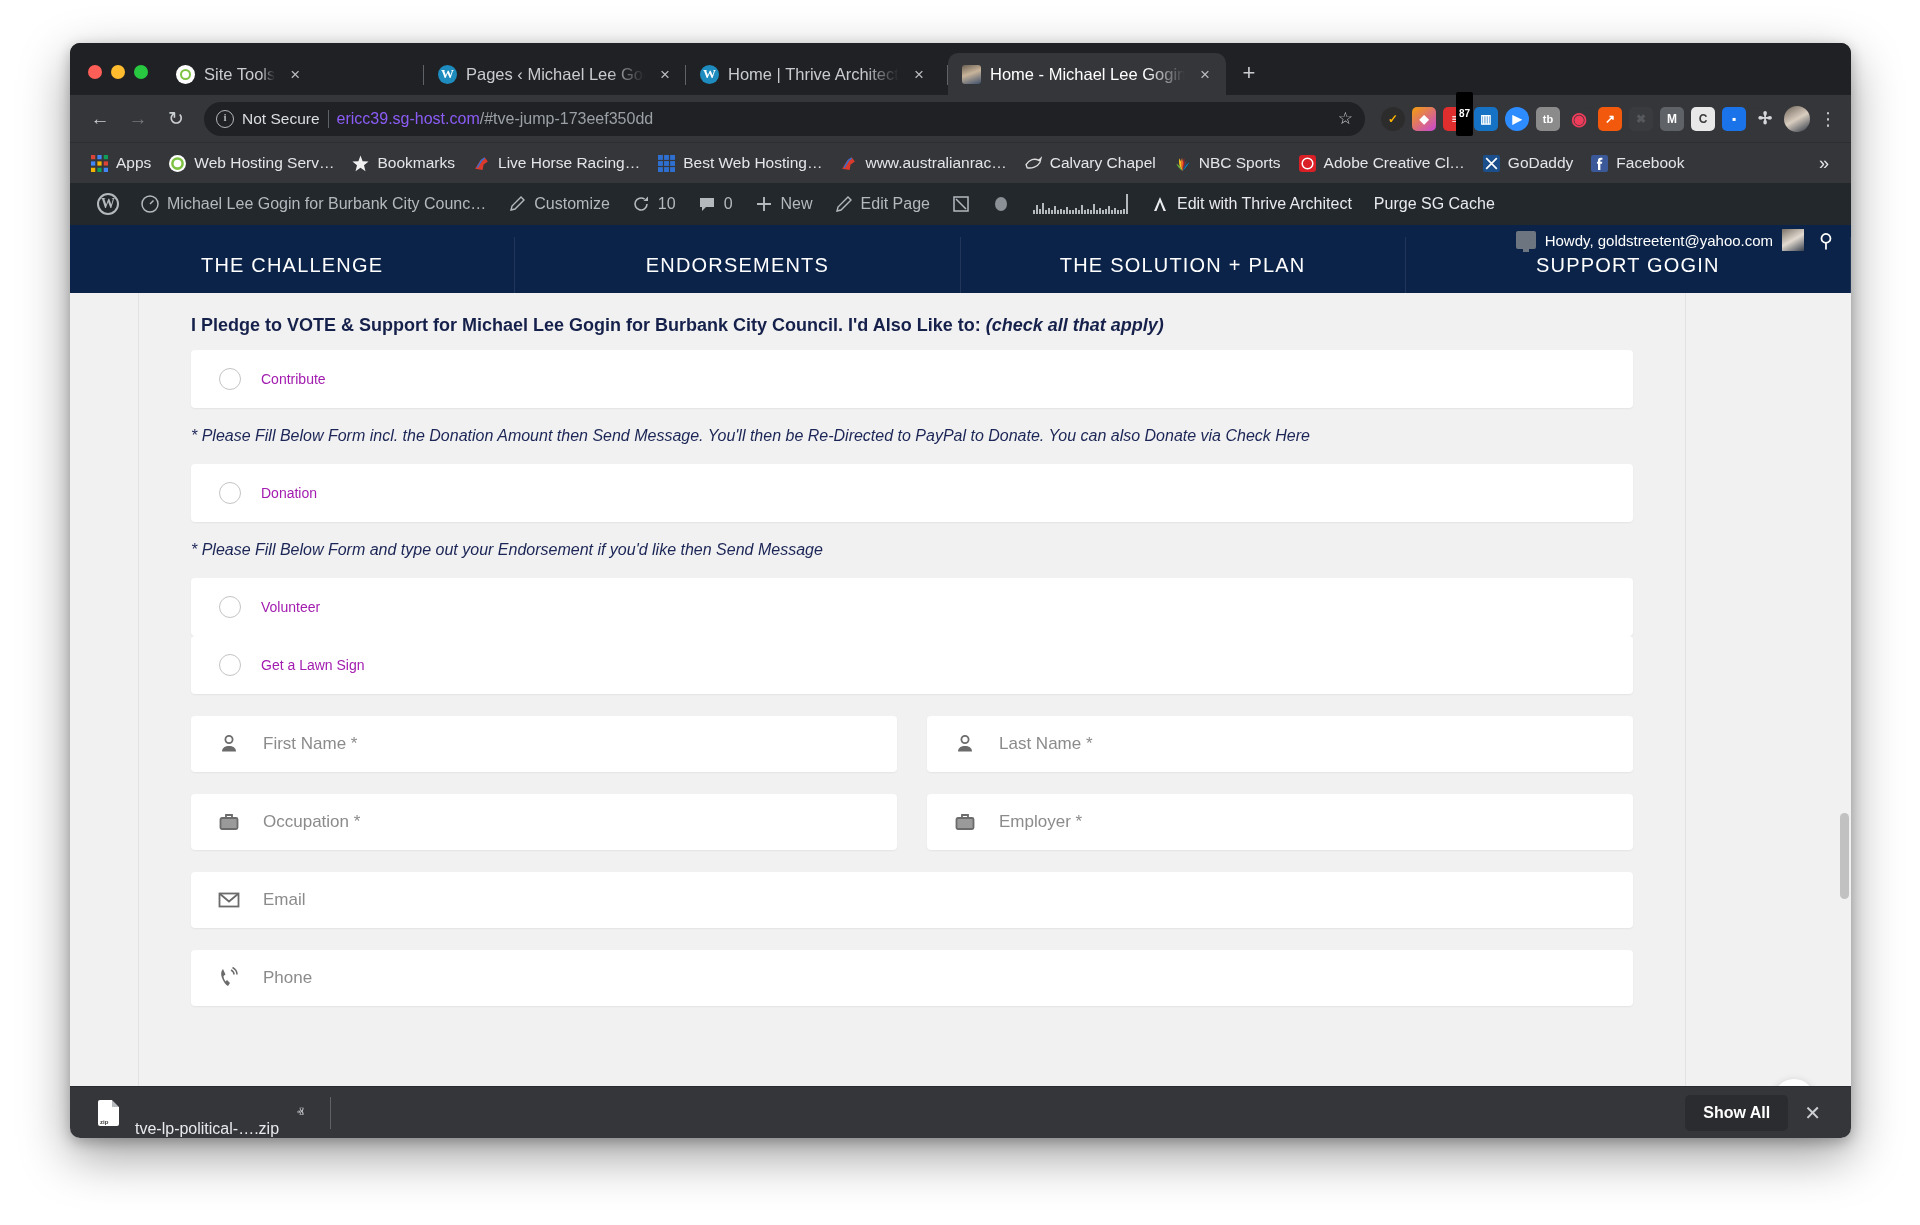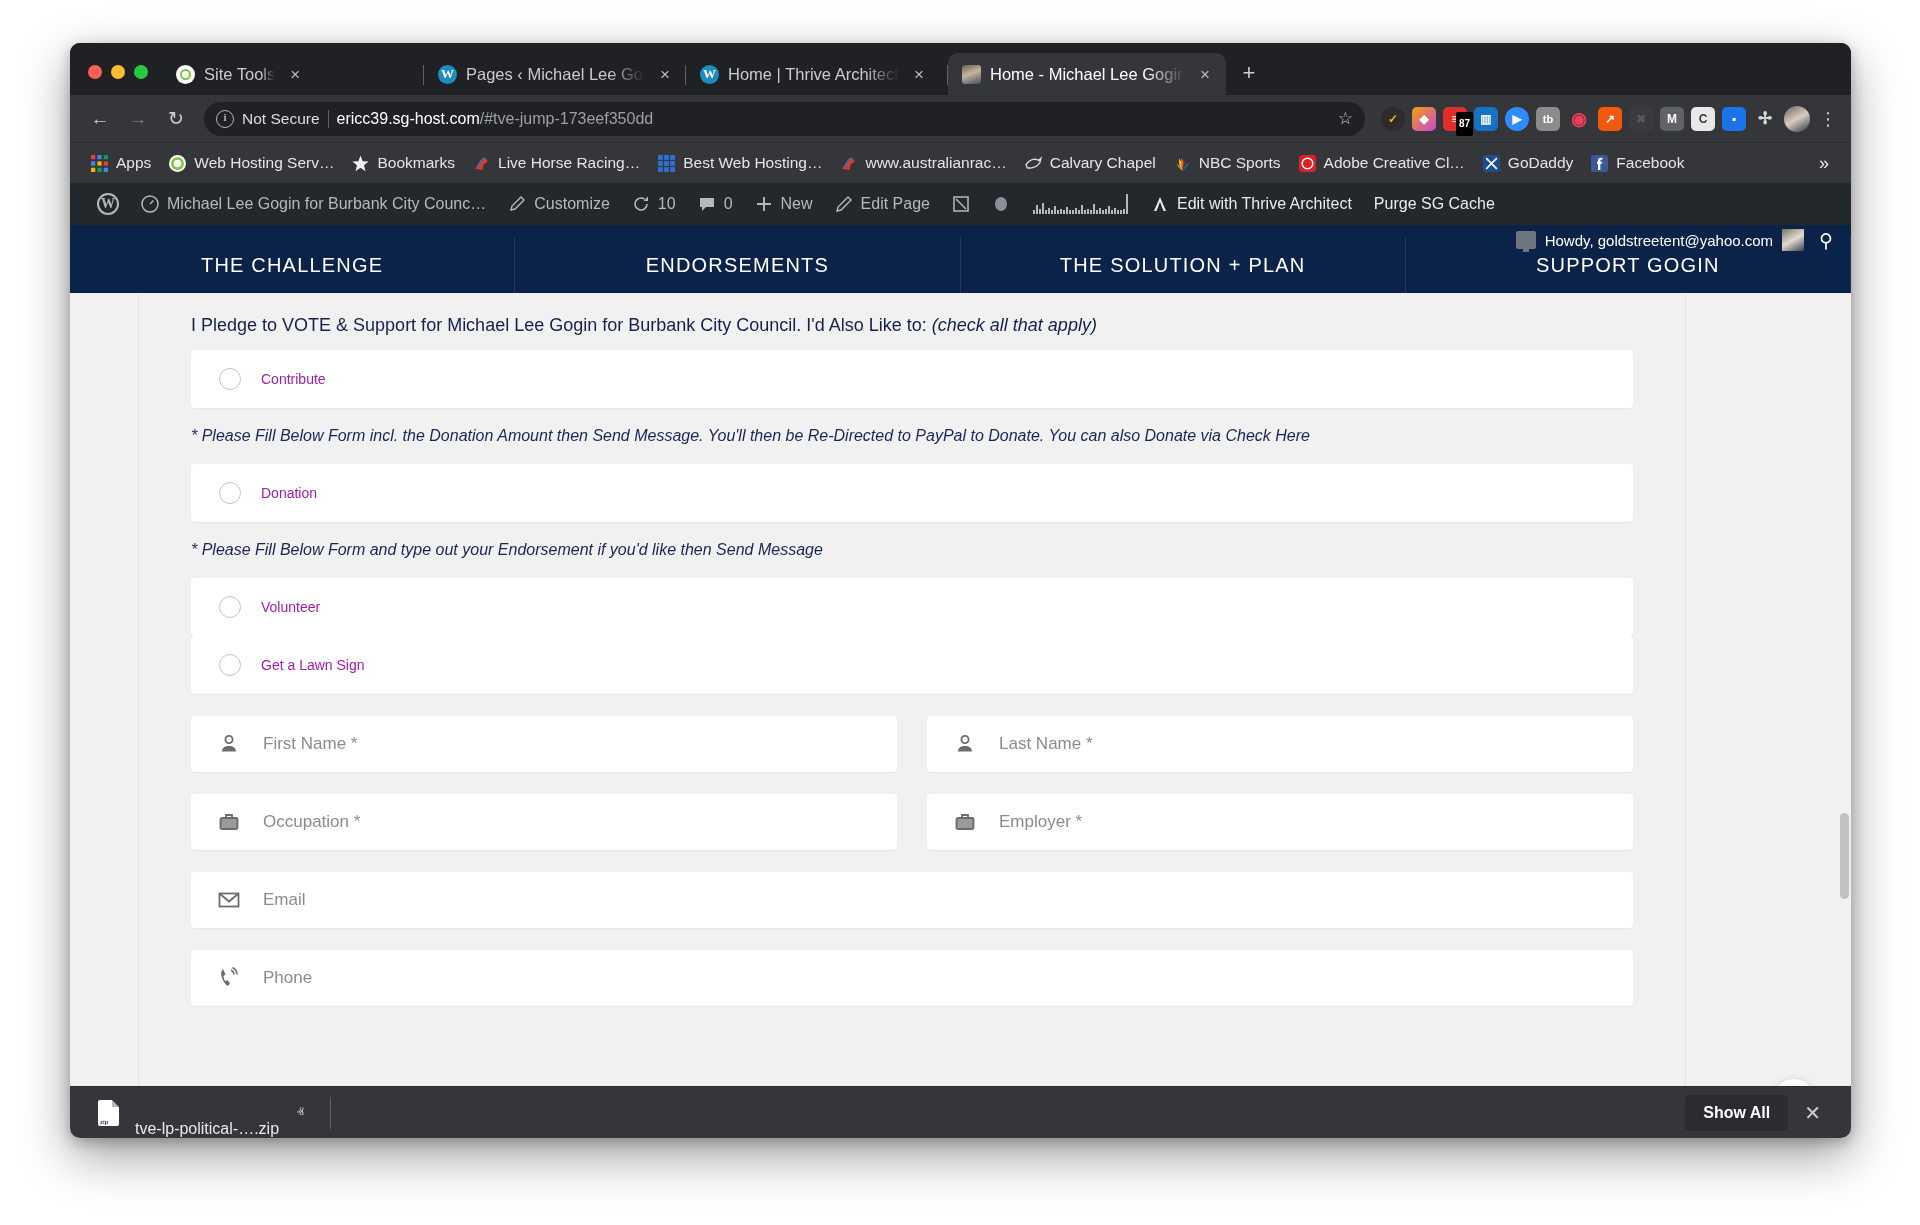--- a/index.html
+++ b/index.html
@@ -104,31 +104,31 @@
   }
   .info-icon{
     width:16px;height:16px;border-radius:50%;
     border:1.6px solid #b3b6b9;color:#b3b6b9;
     font-size:11px;line-height:13px;text-align:center;
     font-family:"Liberation Serif",serif;font-weight:bold;flex:0 0 auto;
   }
   .not-secure{color:#dcdfe2;font-size:15.5px;white-space:nowrap;}
   .url-sep{width:1px;height:18px;background:#5f6368;flex:0 0 auto;}
   .url{font-size:16px;white-space:nowrap;overflow:hidden;}
-  .url .host{color:#ffffff;}
+  .url .host{color:#8b5cf6;}
   .url .path{color:#9aa0a6;}
   .star-btn{color:#cdd0d3;font-size:17px;margin-left:auto;padding-left:10px;flex:0 0 auto;}
   .ext-tray{display:flex;align-items:center;gap:7px;padding-left:6px;}
   .ext{width:24px;height:24px;border-radius:5px;flex:0 0 auto;position:relative;
        display:flex;align-items:center;justify-content:center;
        font-size:12px;font-weight:bold;color:#fff;}
   .ext-badge{
     position:absolute;right:-6px;bottom:-5px;
     background:#000;color:#fff;font-size:10px;
-    border-radius:2px;padding:6px 3px;line-height:12px;font-weight:bold;
+    border-radius:2px;padding:16px 3px;line-height:12px;font-weight:bold;
   }
   .profile-av{
     width:26px;height:26px;border-radius:50%;
     background:linear-gradient(150deg,#6d6257,#d8cdbf 50%,#2a3342);
     flex:0 0 auto;
   }
   .kebab{color:#cdd0d3;font-size:18px;letter-spacing:0;width:22px;text-align:center;flex:0 0 auto;}
   
   #bookmarks-bar{
     height:40px;background:#35363a;
@@ -200,21 +200,21 @@
   #content-card{
     position:absolute;left:68px;top:0;
     width:1548px;min-height:100%;
     background:#f1f1f1;
     border-left:1px solid #e3e3e3;border-right:1px solid #e3e3e3;
     box-sizing:border-box;
     padding:14px 0 0 0;
   }
   #form-wrap{padding:0 52px 0 52px;}
   .pledge-head{
-    color:#16214b;font-size:18px;font-weight:normal;
+    color:#16214b;font-size:18px;font-weight:bold;
     margin:8px 0 14px 0;
   }
   .pledge-head em{font-style:italic;}
   .opt-row{
     background:#ffffff;
     border-radius:4px;
     height:58px;
     display:flex;align-items:center;
     padding:0 28px;gap:20px;
     box-shadow:0 1px 2px rgba(0,0,0,.06);

